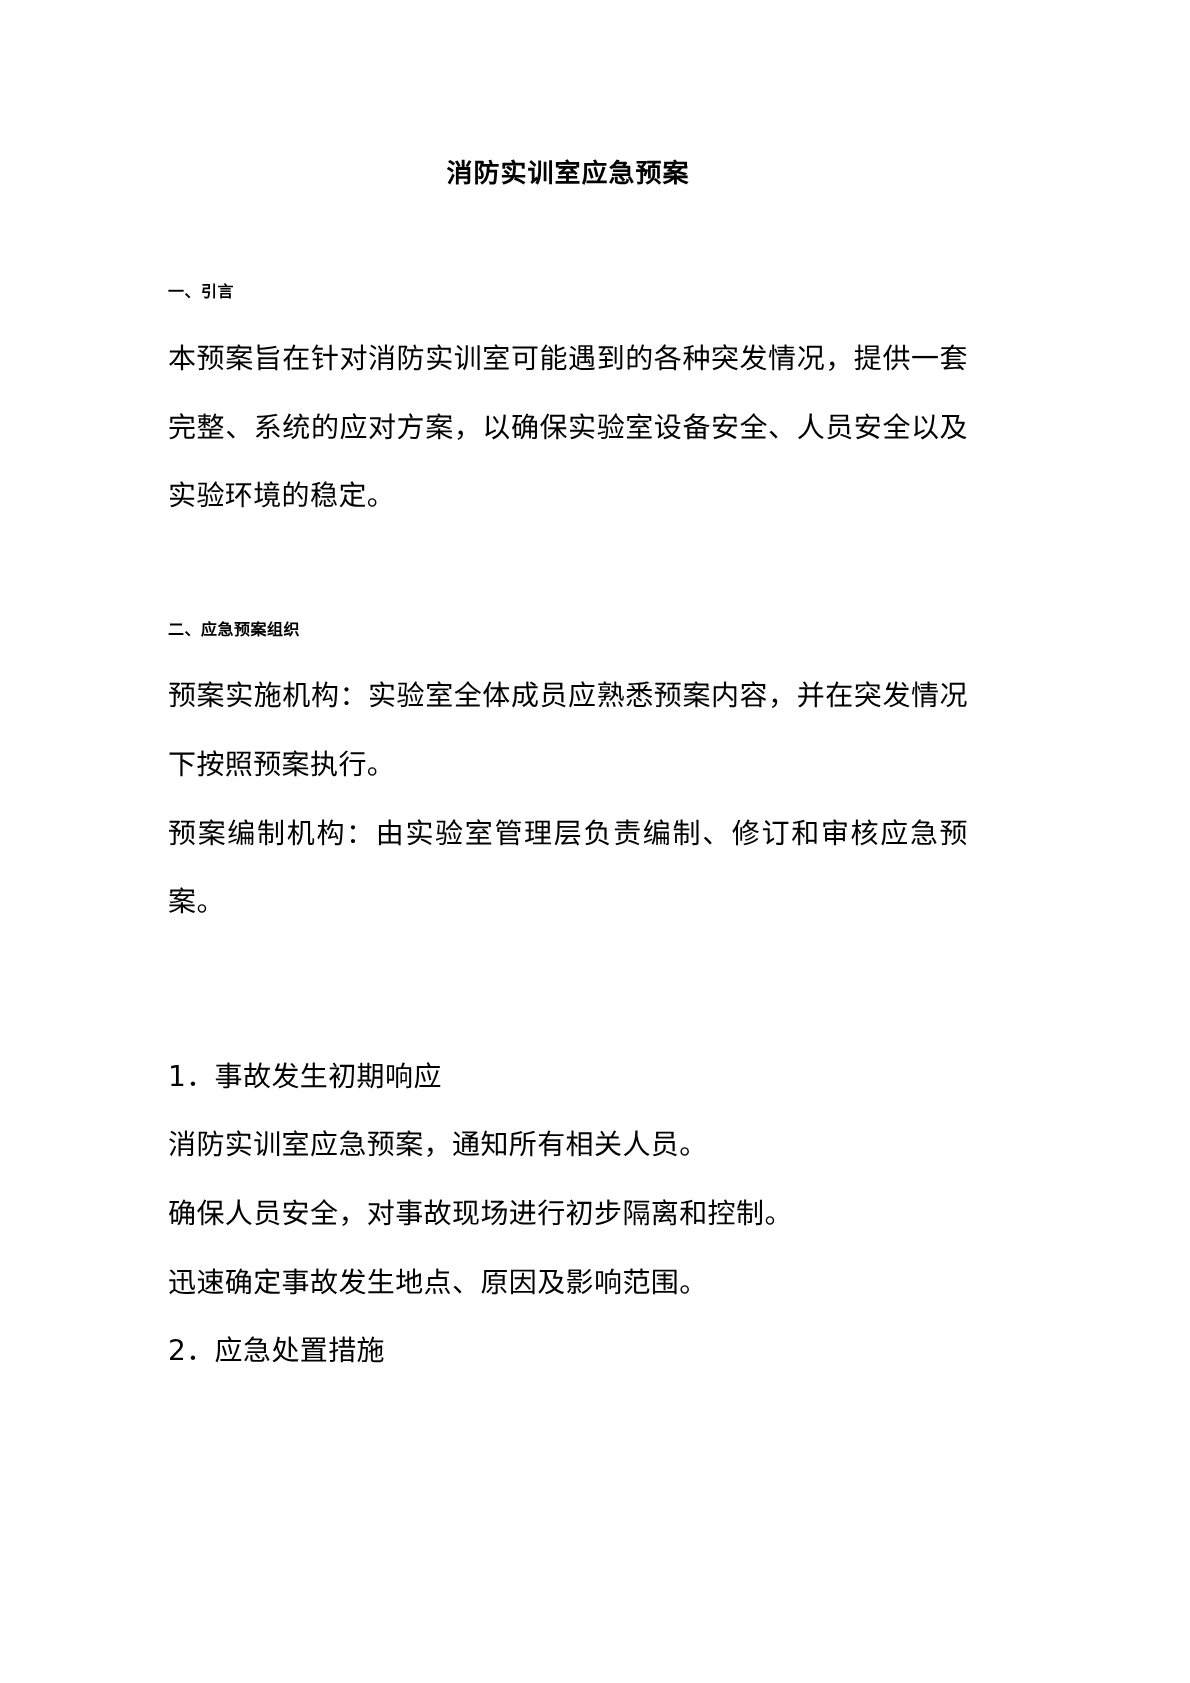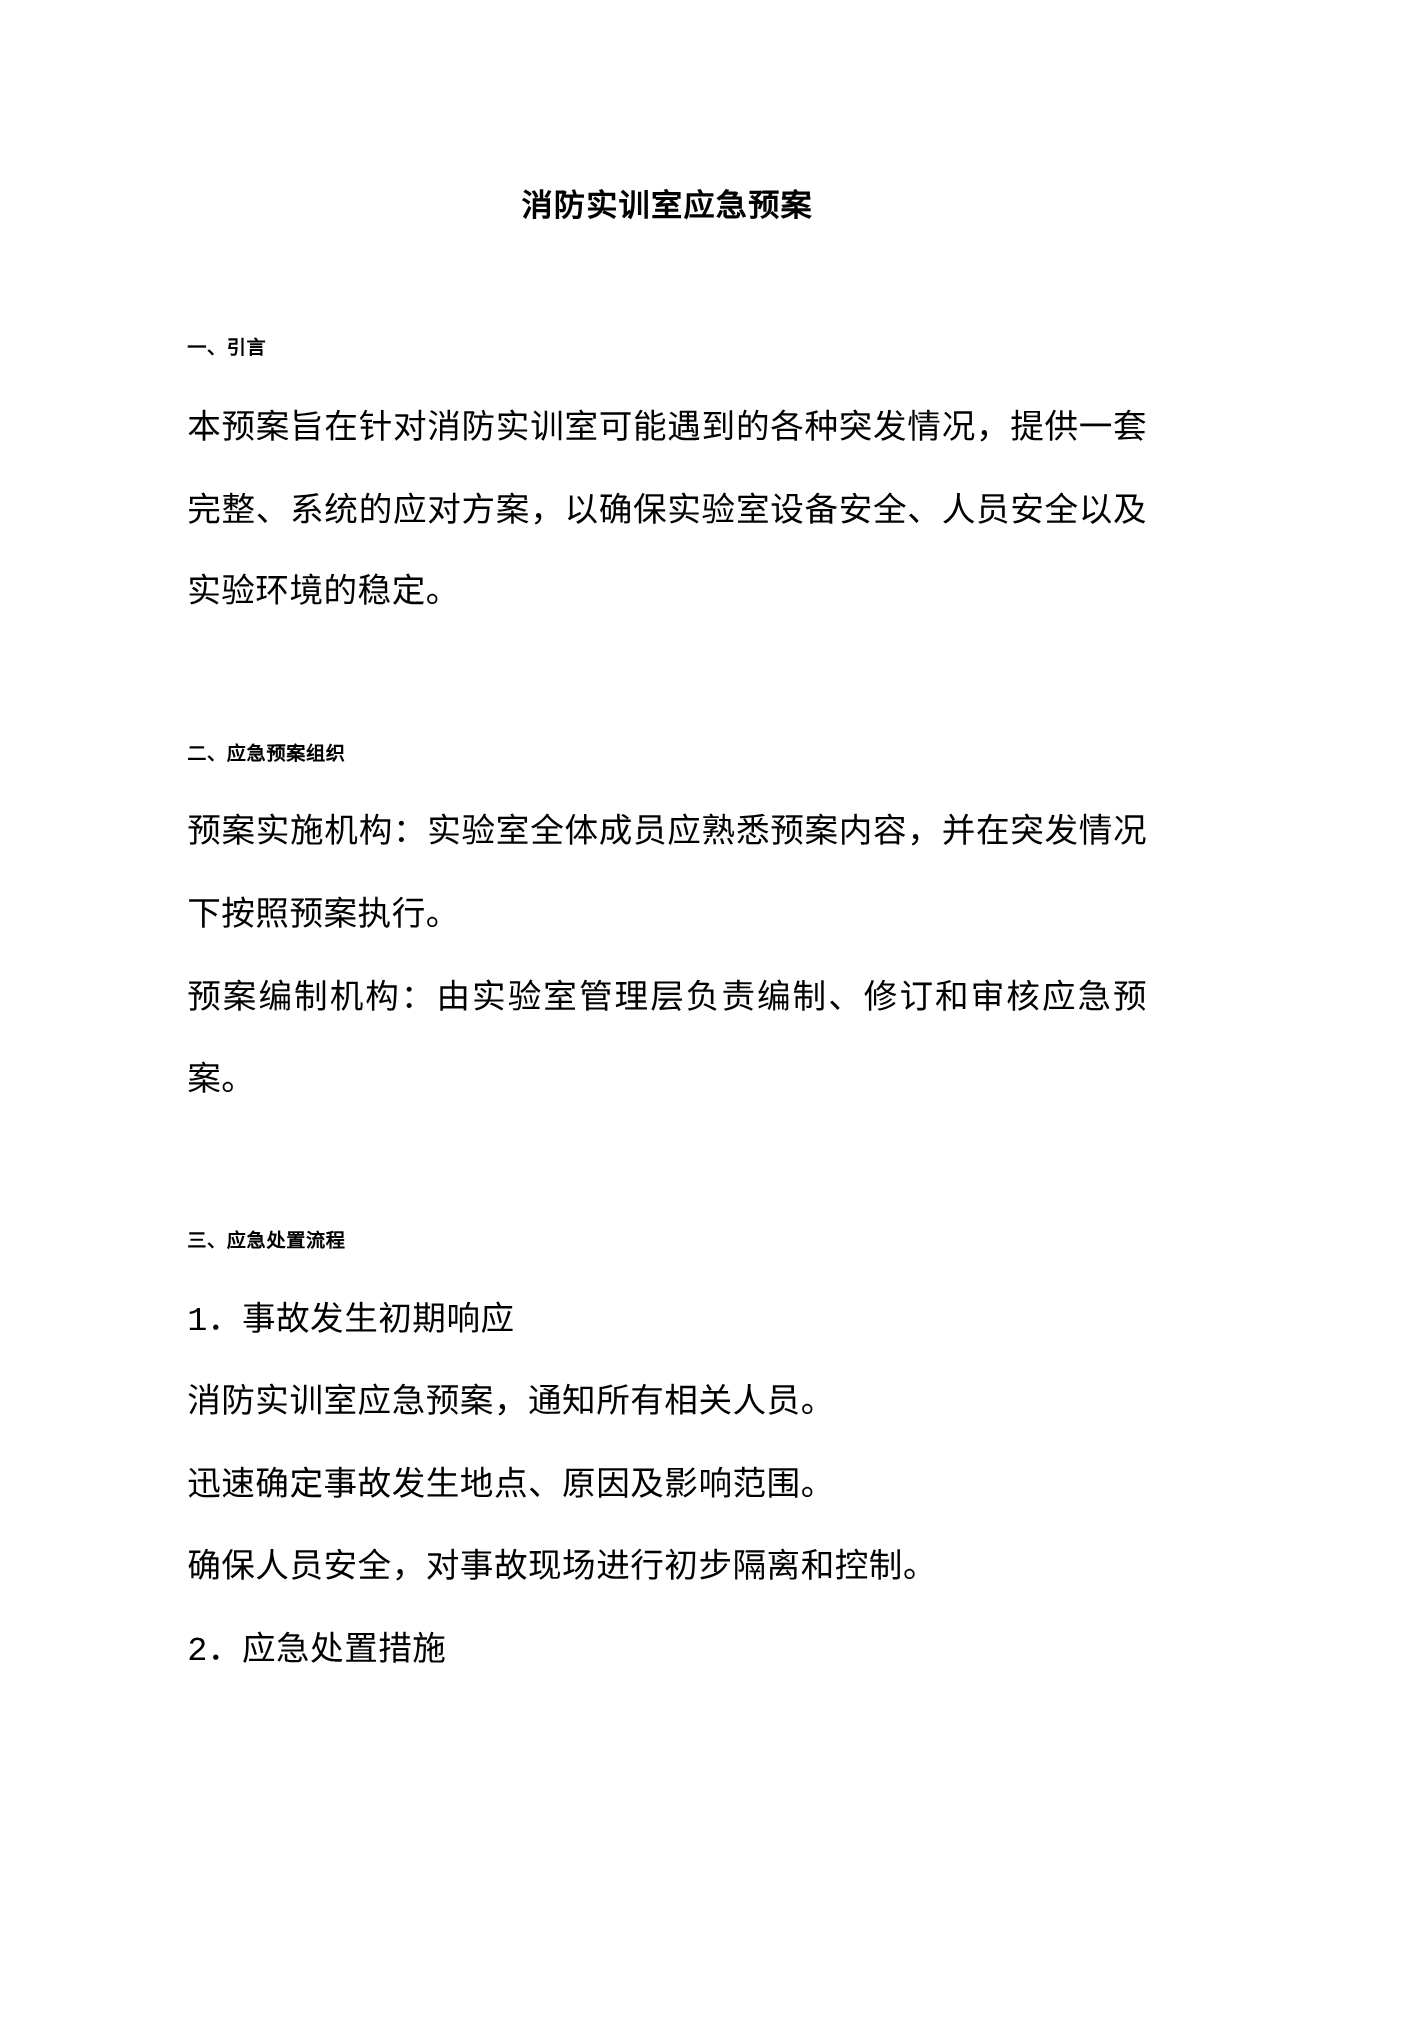--- a/index.html
+++ b/index.html
@@ -12,24 +12,23 @@
     width: 1190px;
     height: 1683px;
     background: #ffffff;
     margin: 0 auto;
     font-family: "DejaVu Sans", "Liberation Sans", sans-serif;
     color: #000000;
     overflow: hidden;
   }
   .content {
     position: absolute;
-    left: 156px;
+    left: 168px;
     top: 0;
     width: 800px;
-    font-family: Liberation Mono, monospace;
   }
   .doc-title {
     text-align: center;
     font-size: 26px;
     font-weight: bold;
     letter-spacing: 1px;
     margin: 0;
     padding-top: 155px;
     line-height: 1.4;
   }
@@ -75,23 +74,22 @@
     <div class="block">
       <p class="heading">二、应急预案组织</p>
       <div class="spacer-sm"></div>
       <p class="para">预案实施机构：实验室全体成员应熟悉预案内容，并在突发情况下按照预案执行。</p>
       <p class="para">预案编制机构：由实验室管理层负责编制、修订和审核应急预案。</p>
     </div>
 
     <div class="spacer-lg"></div>
 
     <div class="block">
-      <p class="heading">三、应急处置流程</p>
       <div class="spacer-sm"></div>
       <p class="para">1．事故发生初期响应</p>
       <p class="para">消防实训室应急预案，通知所有相关人员。</p>
+      <p class="para">确保人员安全，对事故现场进行初步隔离和控制。</p>
       <p class="para">迅速确定事故发生地点、原因及影响范围。</p>
-      <p class="para">确保人员安全，对事故现场进行初步隔离和控制。</p>
       <p class="para">2．应急处置措施</p>
     </div>
 
   </div>
 </div>
 
 </body></html>

